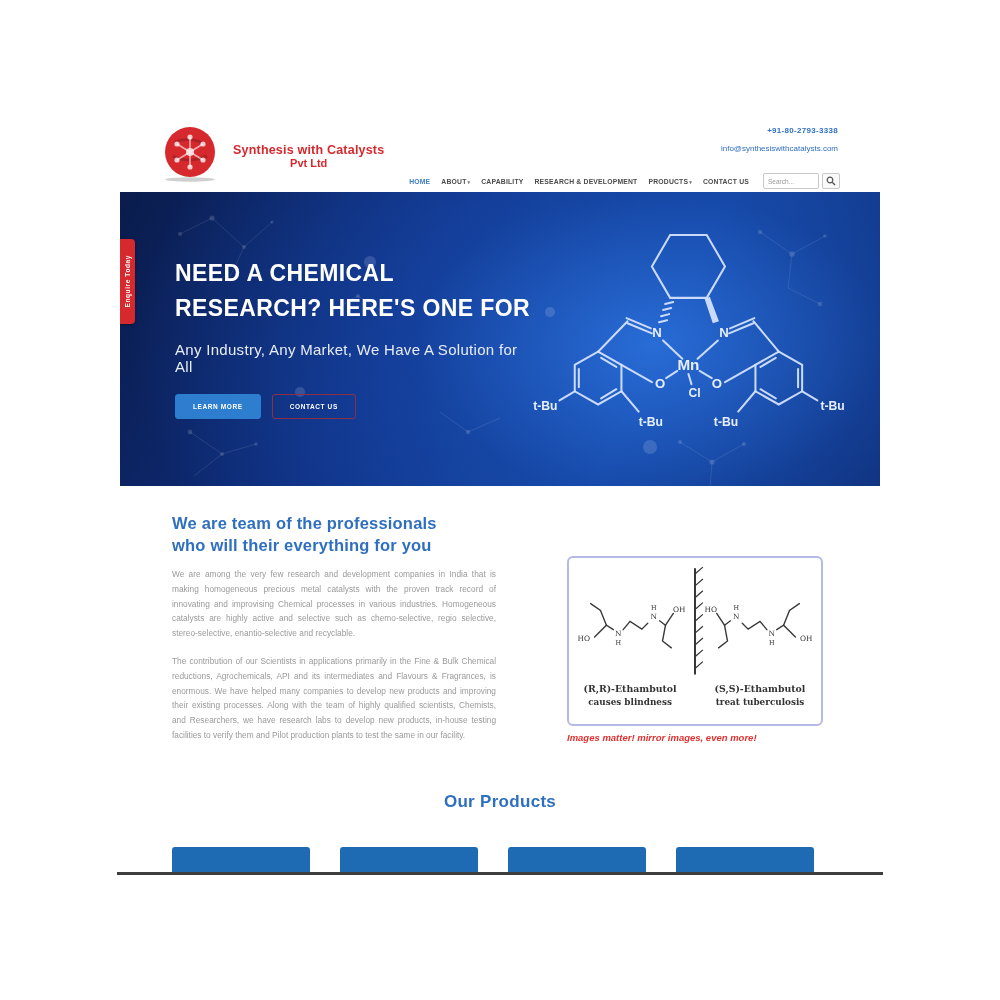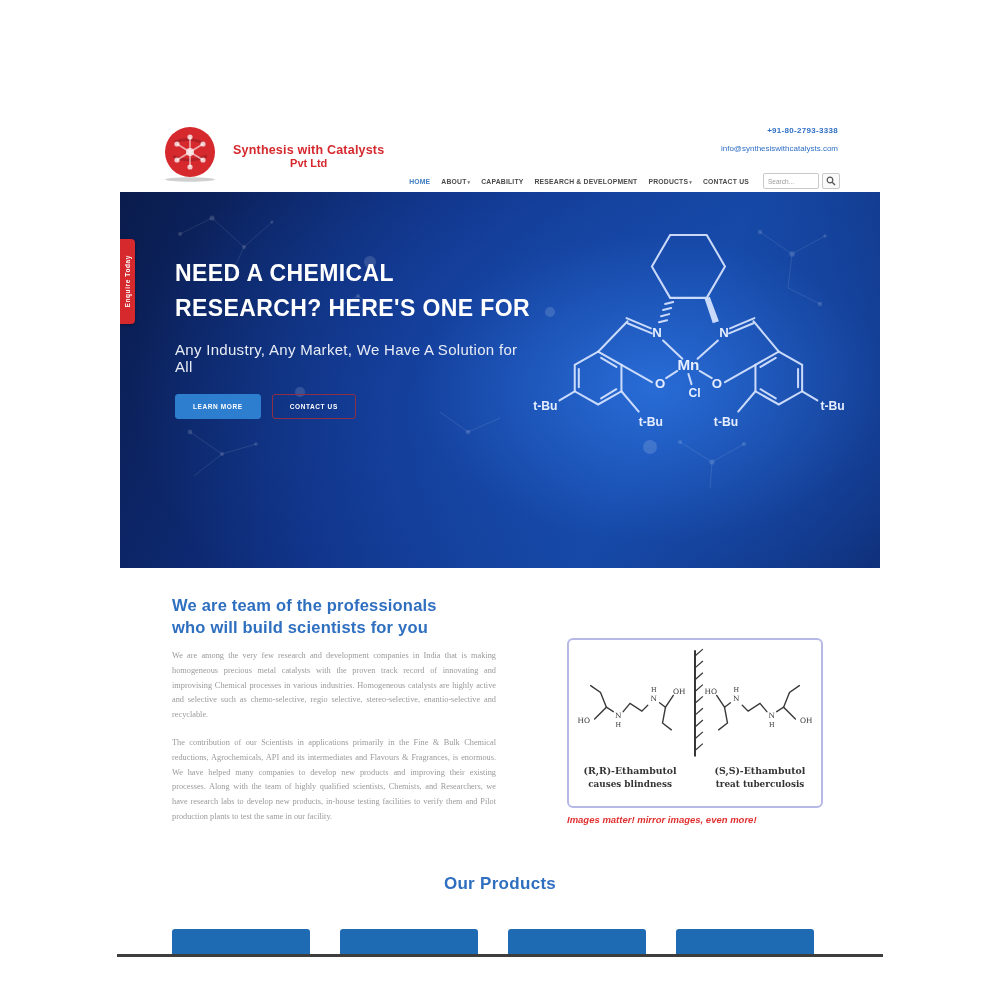--- a/index.html
+++ b/index.html
@@ -24,21 +24,21 @@
   .navbar{position:absolute;right:40px;top:58px;display:flex;align-items:center;gap:11px;}
   .nav-item{font-size:6.8px;color:#4a4a4a;font-weight:bold;letter-spacing:.2px;text-decoration:none;cursor:pointer;white-space:nowrap;}
   .nav-item.active{color:var(--nav-active);}
   .caret{font-size:5px;color:#777;margin-left:1px;}
   .search-wrap{display:flex;align-items:center;gap:3px;margin-left:3px;}
   .search-input{width:56px;height:16px;border:1px solid #c9c9c9;border-radius:2px;font-size:6.5px;padding:0 4px;color:#555;outline:none;}
   .search-input::placeholder{color:#999;}
   .search-btn{width:18px;height:16px;border:1px solid #c9c9c9;border-radius:2px;background:#fafafa;display:flex;align-items:center;justify-content:center;cursor:pointer;}
 
   
-  .hero{position:relative;height:376px;overflow:hidden;
+  .hero{position:relative;height:294px;overflow:hidden;
     background:
       radial-gradient(ellipse 520px 340px at 70% 52%, rgba(44,115,224,.85) 0%, rgba(25,78,178,.55) 45%, rgba(10,30,90,0) 100%),
       linear-gradient(115deg,#0a1c4c 0%,#0f2f82 38%,#13449e 68%,#0b2260 100%);}
   .net{position:absolute;left:0;top:0;}
   .ribbon{position:absolute;left:0;top:47px;width:15px;height:85px;background:var(--brand-red);
     border-radius:0 4px 4px 0;display:flex;align-items:center;justify-content:center;cursor:pointer;box-shadow:0 1px 3px rgba(0,0,0,.4);}
   .ribbon span{writing-mode:vertical-rl;transform:rotate(180deg);color:#fff;font-size:6.5px;font-weight:bold;letter-spacing:.6px;}
   .hero-content{position:absolute;left:55px;top:64px;width:360px;}
   .hero-title{color:#fff;font-weight:bold;font-size:23px;line-height:35px;letter-spacing:.4px;}
   .hero-title span{display:block;}
@@ -49,21 +49,21 @@
   .btn-outline{background:transparent;border:1.5px solid var(--contact-btn-border);}
   .molecule{position:absolute;left:405px;top:28px;}
   .molecule text{fill:#e6eeff;font-family:"Liberation Sans",sans-serif;font-weight:bold;}
   .molecule .bond{stroke:#d9e5ff;stroke-width:2;fill:none;stroke-linecap:round;opacity:.92;}
 
   
   .about{position:relative;height:290px;background:#fff;}
   .about-heading{position:absolute;left:52px;top:26px;color:var(--primary-blue);font-weight:bold;font-size:16.5px;line-height:22px;letter-spacing:.2px;}
   .about-heading span{display:block;}
   .about-copy{position:absolute;left:52px;top:81px;width:324px;}
-  .about-copy p{font-size:8.3px;line-height:14.8px;color:#9a9a9a;text-align:justify;font-family:Liberation Serif, serif;}
+  .about-copy p{font-size:8.3px;line-height:14.8px;color:#9a9a9a;text-align:justify;}
   .about-copy p + p{margin-top:13px;}
   .figure-box{position:absolute;left:447px;top:70px;width:256px;height:170px;background:#fff;border:2px solid #b6b9e6;border-radius:6px;overflow:hidden;}
   .figure-box svg text{font-family:"DejaVu Serif",serif;fill:#333;}
   .figure-box .bond{stroke:#3a3a3a;stroke-width:1.4;fill:none;stroke-linecap:round;}
   .figure-caption{position:absolute;left:447px;top:246px;width:256px;
     color:var(--caption-red);font-size:9.5px;font-weight:bold;font-style:italic;}
 
   
   .products{position:relative;height:96px;background:#fff;}
   .products-title{position:absolute;left:0;top:16px;width:100%;text-align:center;color:var(--primary-blue);font-weight:bold;font-size:17px;letter-spacing:.3px;}
@@ -220,21 +220,21 @@
         <path class="bond" d="M227,168 L210,188"></path>
         <text x="198" y="202" font-size="12" text-anchor="middle">t-Bu</text>
         <path class="bond" d="M273,168 L288,177"></path>
         <text x="303" y="186" font-size="12" text-anchor="middle">t-Bu</text>
       </svg>
     </div>
 
     <div class="about">
       <div class="about-heading">
         <span>We are team of the professionals</span>
-        <span>who will build scientists for you</span>
+        <span>who will their everything for you</span>
       </div>
       <div class="about-copy">
         <p>We are among the very few research and development companies in India that is making homogeneous precious metal catalysts with the proven track record of innovating and improvising Chemical processes in various industries. Homogeneous catalysts are highly active and selective such as chemo-selective, regio selective, stereo-selective, enantio-selective and recyclable.</p>
         <p>The contribution of our Scientists in applications primarily in the Fine &amp; Bulk Chemical reductions, Agrochemicals, API and its intermediates and Flavours &amp; Fragrances, is enormous. We have helped many companies to develop new products and improving their existing processes. Along with the team of highly qualified scientists, Chemists, and Researchers, we have research labs to develop new products, in-house testing facilities to verify them and Pilot production plants to test the same in our facility.</p>
       </div>
 
       <div class="figure-box">
         <svg width="252" height="166" viewBox="0 0 256 168">
 
           <path d="M128,10 L128,118" stroke="#333" stroke-width="2" fill="none"></path>

